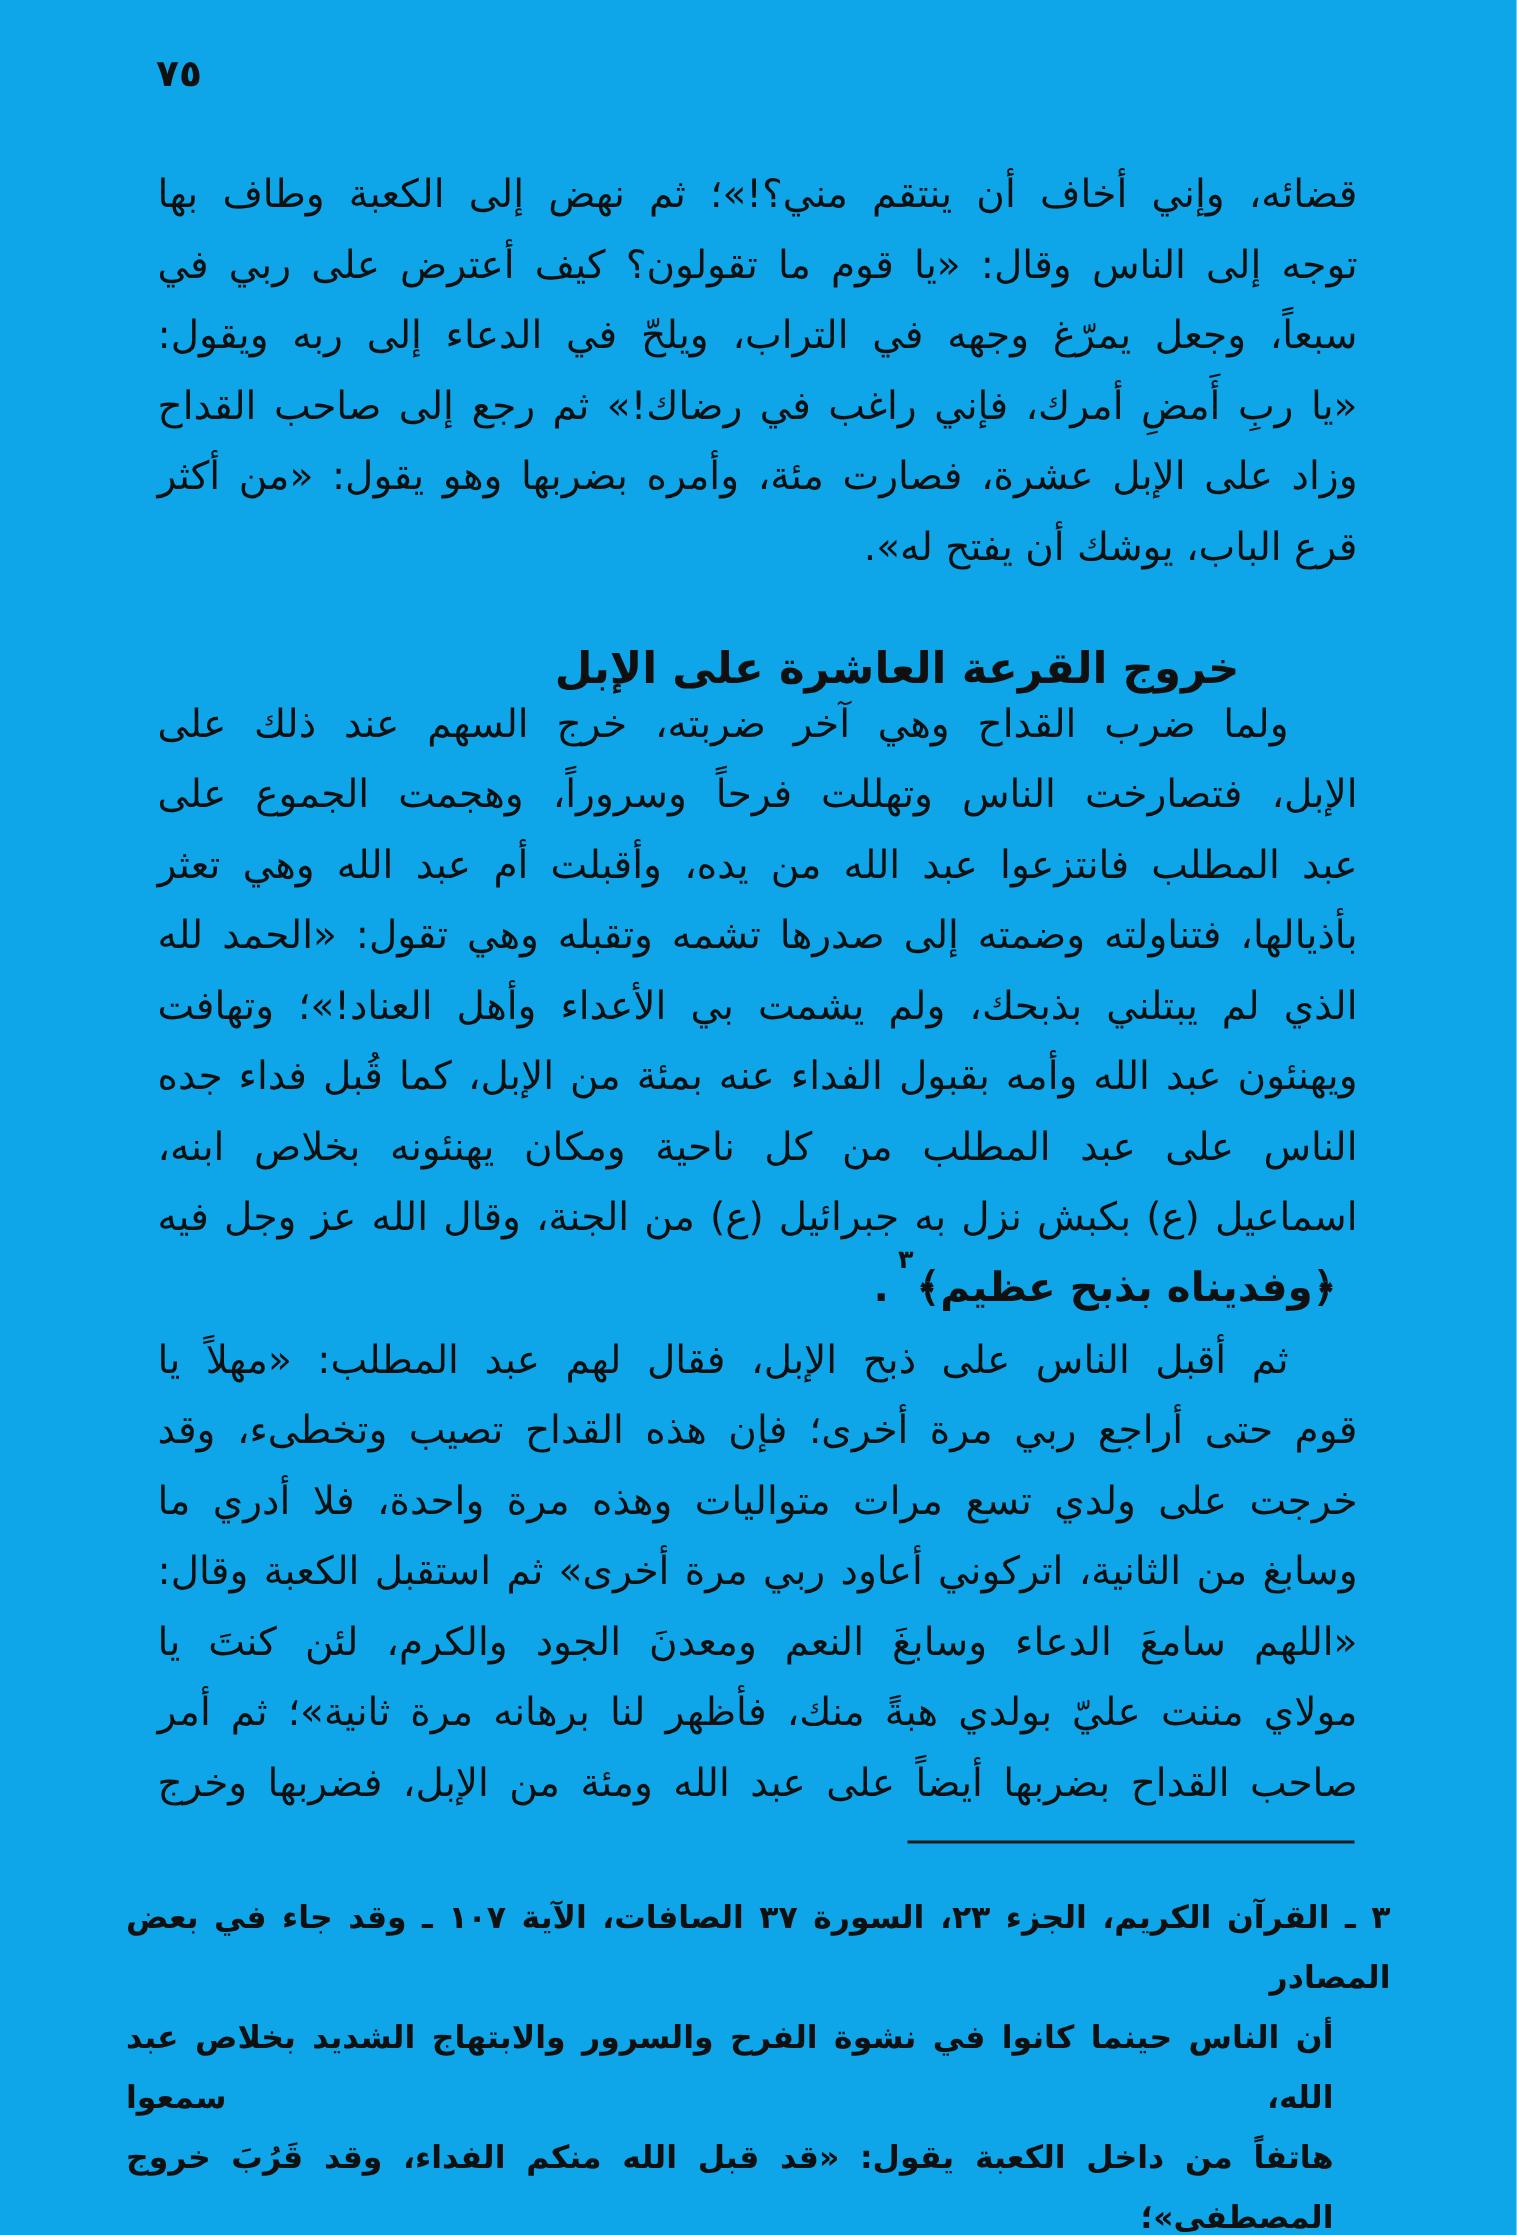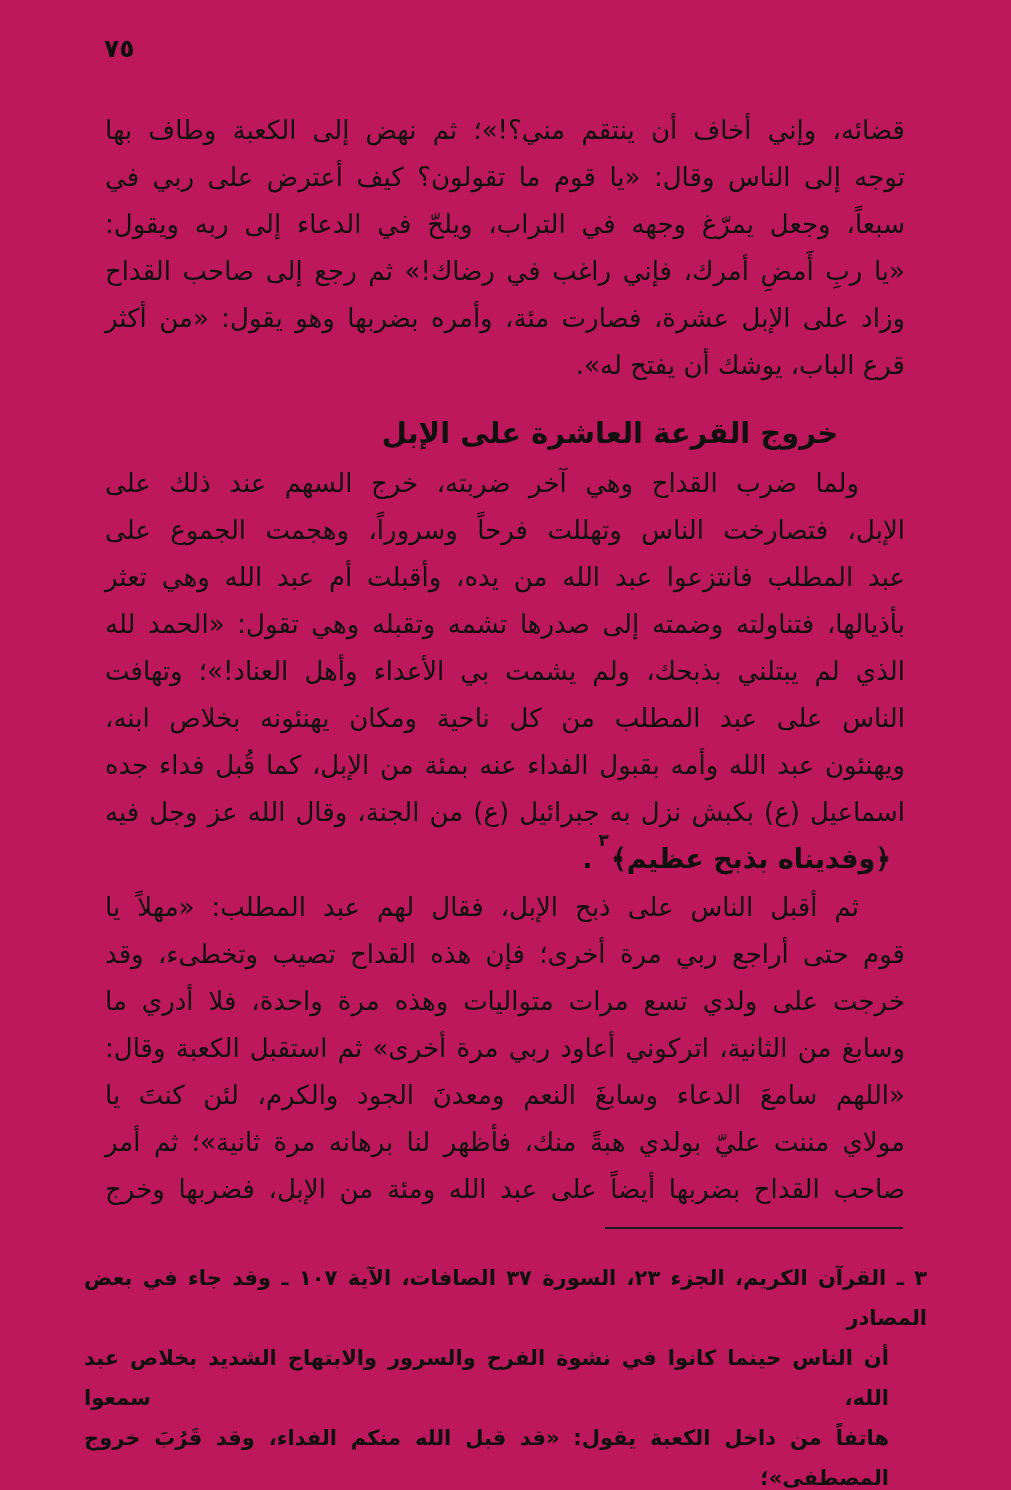--- a/index.html
+++ b/index.html
@@ -1,21 +1,21 @@
 <!DOCTYPE html>
 <html lang="ar" dir="rtl"><head>
 <meta charset="utf-8">
 <style>
   html,body { margin:0; padding:0; background:#e8e8e8; }
   .page {
     position:relative;
     width:1011px;
     height:1490px;
     margin:0 auto;
-    background:#be185d;
+    background:#0ea5e9;
     color:#101010;
     direction:rtl;
     font-family:"DejaVu Sans", sans-serif;
     overflow:hidden;
   }
   .page-number {
     position:absolute;
     top:34px;
     left:104px;
     font-size:25px;
@@ -41,21 +41,21 @@
   #para2 { top:460px; }
   #para3 { top:884px; }
 
   #section-heading {
     position:absolute;
     top:408px;
     right:106px;
     width:800px;
     box-sizing:border-box;
     padding-left:210px;
-    margin:0;
+    margin:12px;
     font-size:29px;
     font-weight:700;
     line-height:50px;
     text-align:center;
   }
   #verse-line {
     position:absolute;
     top:829px;
     right:120px;
     font-size:27px;
@@ -112,22 +112,22 @@
     </div>
 
   <h2 id="section-heading">خروج القرعة العاشرة على الإبل</h2>
 
   <div class="para text-block" id="para2" data-first-indent="true" data-end-align="justify">
       <div class="line first">ولما ضرب القداح وهي آخر ضربته، خرج السهم عند ذلك على</div>
       <div class="line">الإبل، فتصارخت الناس وتهللت فرحاً وسروراً، وهجمت الجموع على</div>
       <div class="line">عبد المطلب فانتزعوا عبد الله من يده، وأقبلت أم عبد الله وهي تعثر</div>
       <div class="line">بأذيالها، فتناولته وضمته إلى صدرها تشمه وتقبله وهي تقول: «الحمد لله</div>
       <div class="line">الذي لم يبتلني بذبحك، ولم يشمت بي الأعداء وأهل العناد!»؛ وتهافت</div>
+      <div class="line">ويهنئون عبد الله وأمه بقبول الفداء عنه بمئة من الإبل، كما قُبل فداء جده</div>
       <div class="line">الناس على عبد المطلب من كل ناحية ومكان يهنئونه بخلاص ابنه،</div>
-      <div class="line">ويهنئون عبد الله وأمه بقبول الفداء عنه بمئة من الإبل، كما قُبل فداء جده</div>
       <div class="line last">اسماعيل (ع) بكبش نزل به جبرائيل (ع) من الجنة، وقال الله عز وجل فيه</div>
     </div>
 
   <div id="verse-line">
     <span class="verse-text">﴿وفديناه بذبح عظيم﴾</span><sup class="fn-marker">٣</sup><span class="period">.</span>
   </div>
 
   <div class="para text-block" id="para3" data-first-indent="true" data-end-align="justify">
       <div class="line first">ثم أقبل الناس على ذبح الإبل، فقال لهم عبد المطلب: «مهلاً يا</div>
       <div class="line">قوم حتى أراجع ربي مرة أخرى؛ فإن هذه القداح تصيب وتخطىء، وقد</div>

